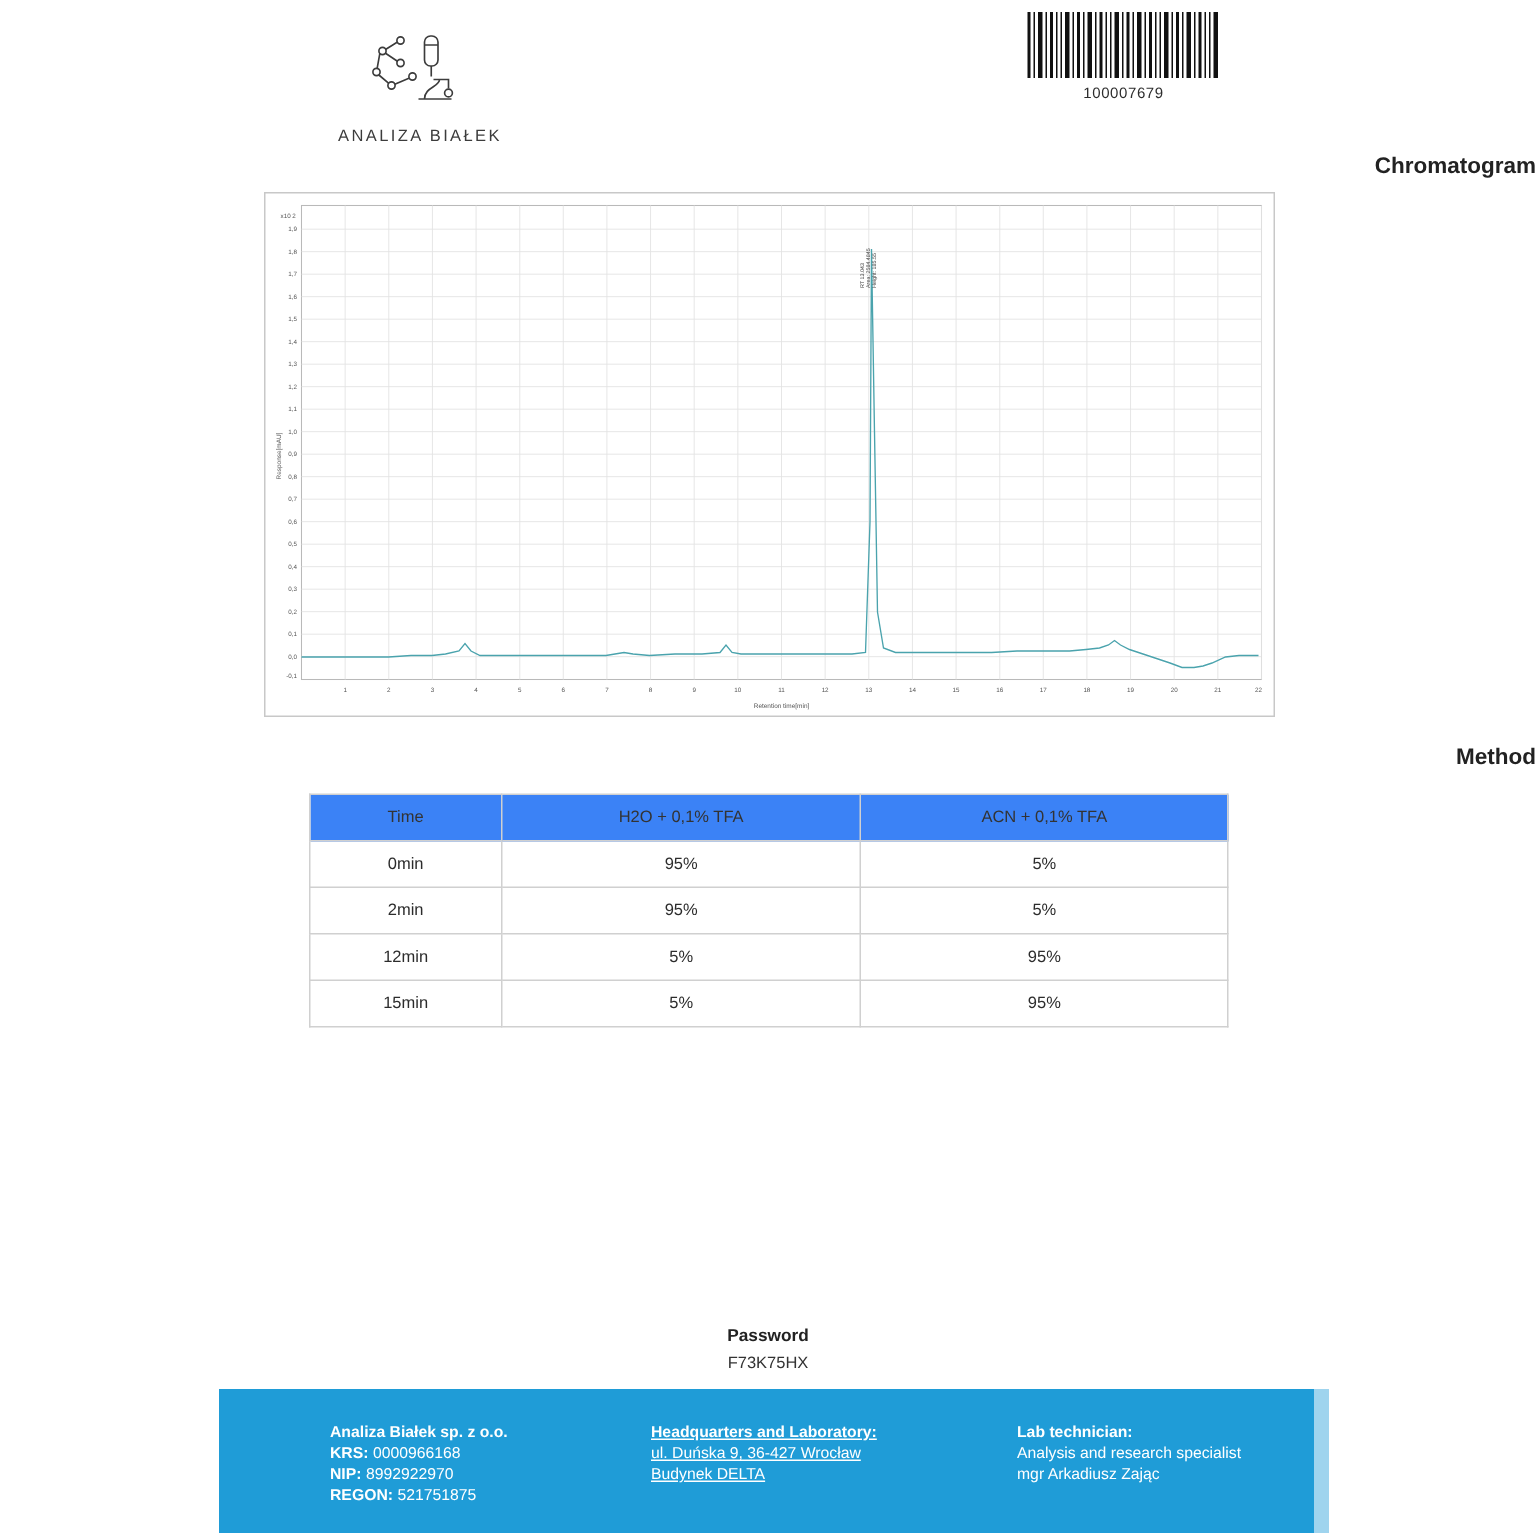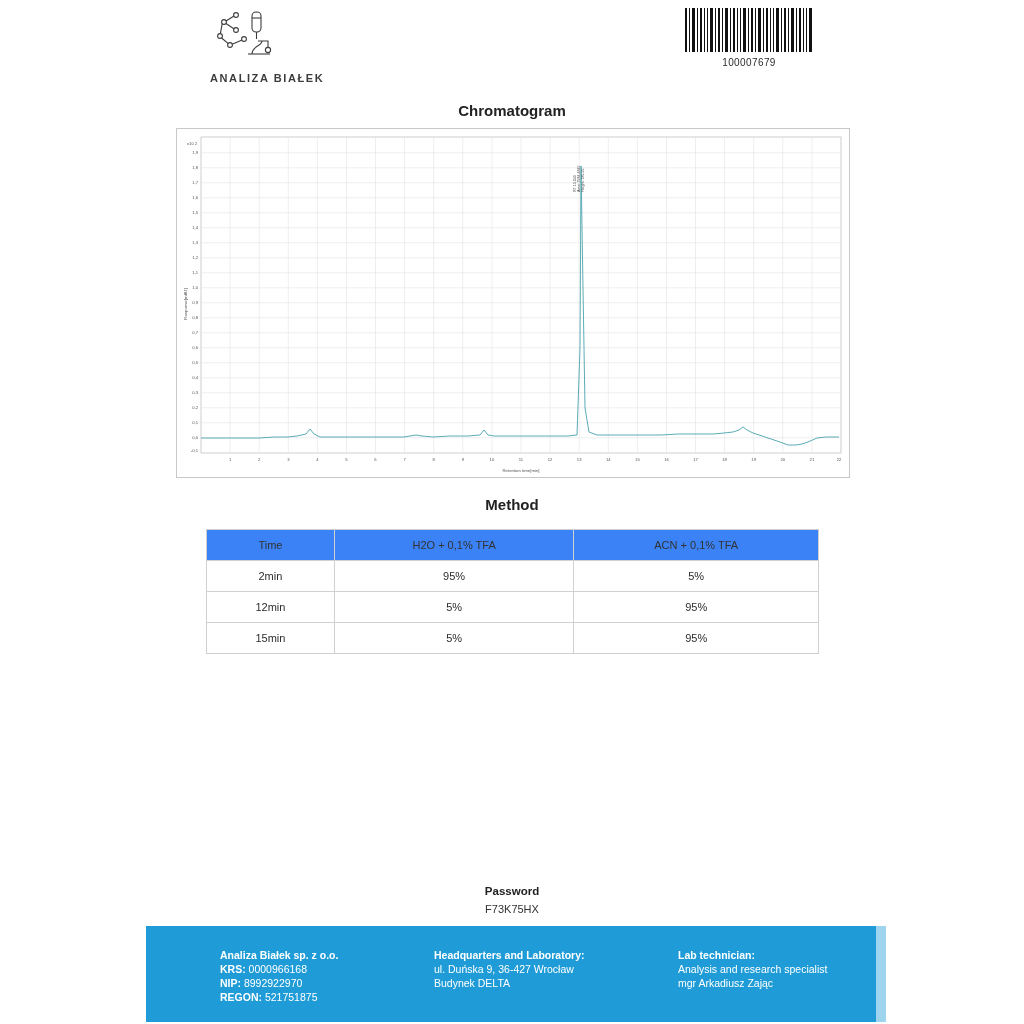--- a/index.html
+++ b/index.html
@@ -18,23 +18,23 @@
 
   
   .header {
     position: absolute;
     top: 0; left: 0; right: 0;
     height: 100px;
   }
   .logo-block {
     position: absolute;
     left: 210px;
-    top: 8px;
+    top: 20px;
     width: 140px;
-    font-weight: bold;
+    text-align: center;
   }
   .logo-mark {
     width: 78px;
     height: 54px;
     margin: 0 auto;
   }
   .logo-text {
     font-size: 11px;
     letter-spacing: 1.6px;
     color: #3c3c3c;
@@ -56,21 +56,21 @@
   }
   .barcode-number {
     font-size: 10px;
     color: #2d2d2d;
     margin-top: 5px;
     letter-spacing: 0.4px;
   }
 
   
   .section-title {
-    text-align: center;
+    text-align: right;
     font-size: 15px;
     font-weight: bold;
     color: #222;
   }
   #chrom-title { position: absolute; top: 102px; left: 0; right: 0; }
   #method-title { position: absolute; top: 496px; left: 0; right: 0; }
 
   
   .chart-wrap {
     position: absolute;
@@ -139,21 +139,21 @@
   }
   .footer-inner {
     position: relative;
     width: 100%;
     height: 100%;
     font-size: 10.5px;
     line-height: 14px;
   }
   .f-col { position: absolute; top: 22px; }
   .f-col1 { left: 74px; width: 200px; }
-  .f-col2 { left: 288px; width: 210px; }
+  .f-col2 { left: 288px; width: 210px; text-decoration: underline; }
   .f-col3 { left: 532px; width: 200px; }
   .f-bold { font-weight: bold; }
   .f-line { white-space: nowrap; }
   .footer-edge {
     position: absolute;
     right: 0; top: 0;
     width: 10px; height: 100%;
     background: #9fd4ee;
   }
 </style>
@@ -358,20 +358,25 @@
     </colgroup>
   <thead>
     <tr>
       <th>Time</th>
       <th>H2O + 0,1% TFA</th>
       <th>ACN + 0,1% TFA</th>
     </tr>
   </thead>
   <tbody>
     <tr>
+      <td>0min</td>
+      <td>95%</td>
+      <td>5%</td>
+    </tr>
+    <tr>
       <td>2min</td>
       <td>95%</td>
       <td>5%</td>
     </tr>
     <tr>
       <td>12min</td>
       <td>5%</td>
       <td>95%</td>
     </tr>
     <tr>

